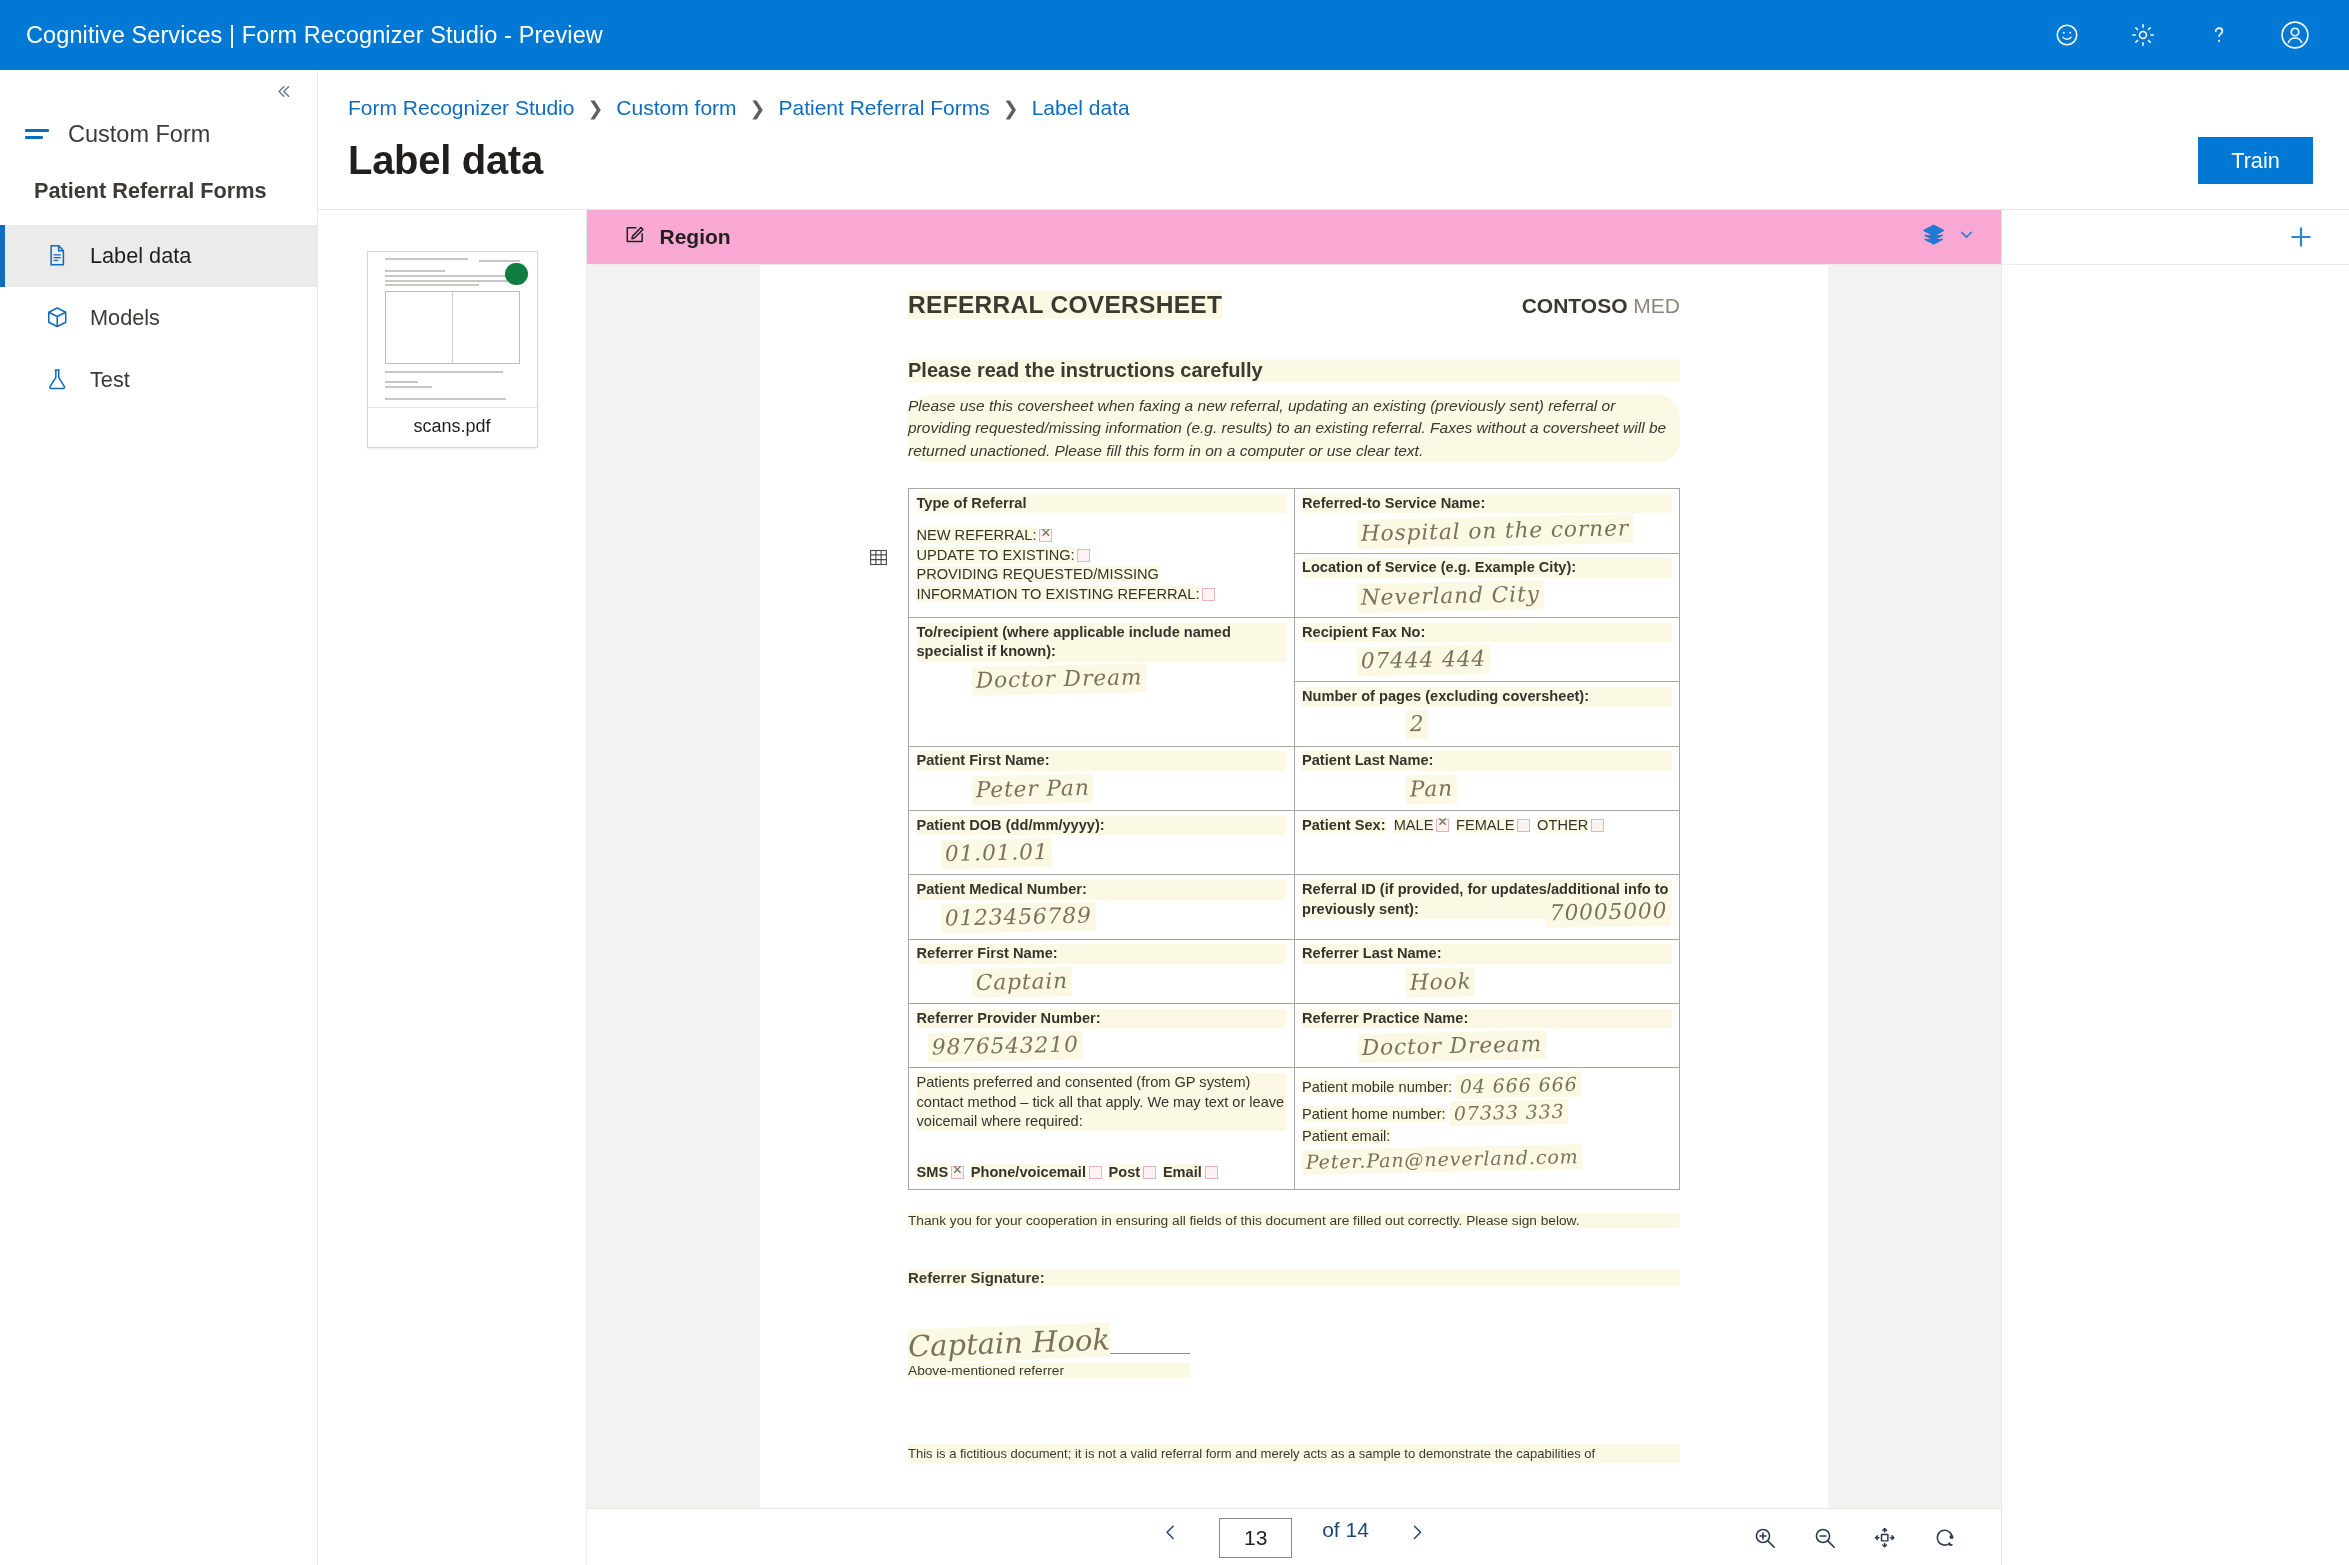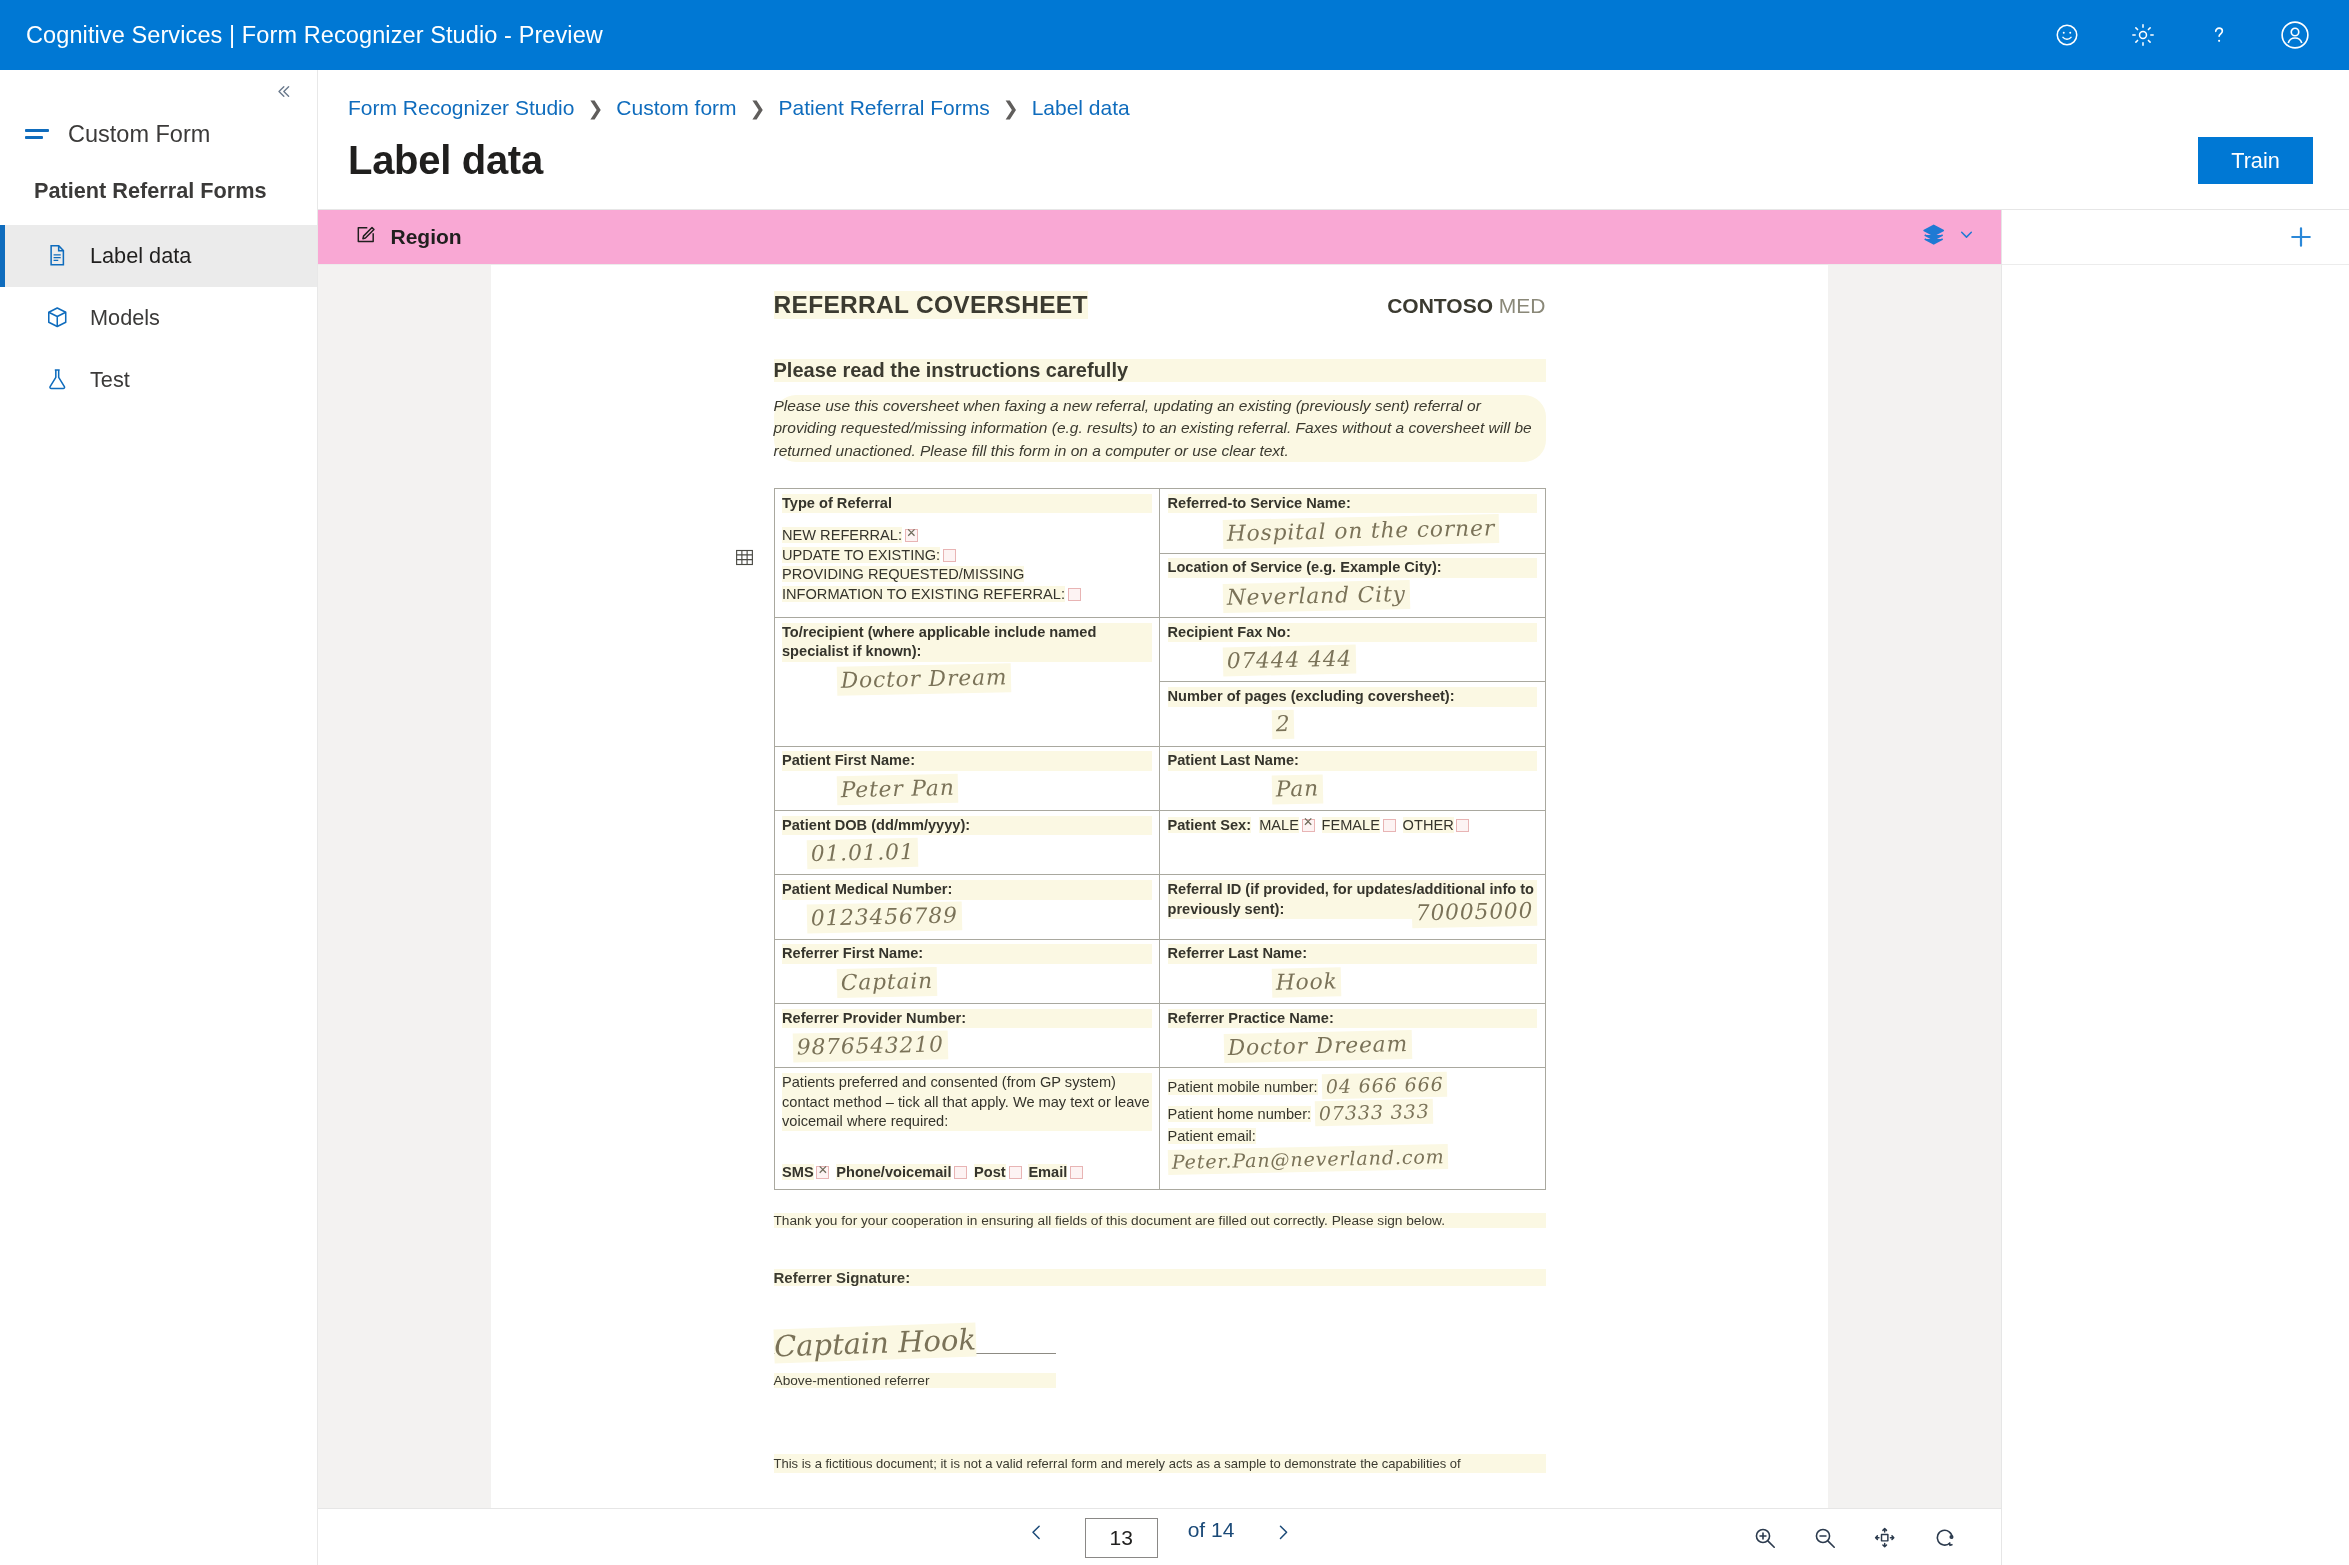--- a/index.html
+++ b/index.html
@@ -157,21 +157,21 @@
   }
   .cbx.checked::after {
     content: "✕"; position: absolute; left: 0; right: 0; top: -4.7px;
     font-size: 12.2px; color: #6d6a5a; text-align: center; line-height: 15px;
   }
   .doc-foot { font-size: 13.7px; margin-top: 22.6px; color: #3b3a30; }
   .sig-label { font-size: 15px; font-weight: bold; margin-top: 41px; color: #3b3a30; }
   .sig-wrap { margin-top: 40px; position: relative; width: 282px; }
   .sig-text { font-family: "DejaVu Serif", serif; font-style: italic; font-size: 29px; color: #7a7258; transform: rotate(-2deg); display: inline-block; }
   .sig-rule { border-bottom: 1.4px solid #8d8b83; width: 282px; margin-top: -7.5px; }
-  .sig-note { font-size: 13.7px; margin-top: 19px; color: #3b3a30; }
+  .sig-note { font-size: 13.7px; margin-top: 9px; color: #3b3a30; }
   .doc-disclaimer { font-size: 13px; margin-top: 66px; color: #3b3a30; line-height: 1.5; }
 
   
   .viewer-bottom {
     height: 58px; border-top: 0.9px solid #e6e6e6; display: flex;
     align-items: center; justify-content: center; position: relative; background: #fff;
   }
   .pager { display: flex; gap: 30px; }
   .pager-arrow { cursor: pointer; padding: 3.8px 7.5px; color: #1b4a78; }
   .page-input {
@@ -292,20 +292,41 @@
       <span class="crumb">Label data</span>
     </div>
 
     <div class="page-head">
       <div class="page-title">Label data</div>
       <button class="train-btn">Train</button>
     </div>
 
     <div class="editor">
 
+      <div class="thumb-pane">
+        <div class="thumb-card">
+          <div class="thumb-img">
+            <div class="thumb-doc">
+              <div class="thumb-line" style="width:62%"></div>
+              <div class="thumb-line" style="width:30%;margin-left:auto;margin-top:-2.8px"></div>
+              <div class="thumb-line" style="width:45%;margin-top:8.5px"></div>
+              <div class="thumb-line" style="width:95%"></div>
+              <div class="thumb-line" style="width:92%"></div>
+              <div class="thumb-line" style="width:70%"></div>
+              <div class="thumb-block"></div>
+              <div class="thumb-line" style="width:88%;margin-top:6.6px"></div>
+              <div class="thumb-line" style="width:25%;margin-top:8.5px"></div>
+              <div class="thumb-line" style="width:35%"></div>
+              <div class="thumb-line" style="width:90%;margin-top:10.4px"></div>
+            </div>
+            <div class="thumb-dot"></div>
+          </div>
+          <div class="thumb-name">scans.pdf</div>
+        </div>
+      </div>
 
       <div class="viewer-pane">
         <div class="viewer-toolbar">
           <div class="tool-left">
             <span>
               <svg width="23.5" height="23.5" viewBox="0 0 24 24" fill="none" stroke="#201f1e" stroke-width="1.5" stroke-linejoin="round">
                 <path d="M19.6 10.5V19H4.4V4.8h9.2"></path>
                 <path d="M11.7 15.4l-2.6.6.6-2.6L18.4 4.7l2 2z"></path>
               </svg>
             </span>

